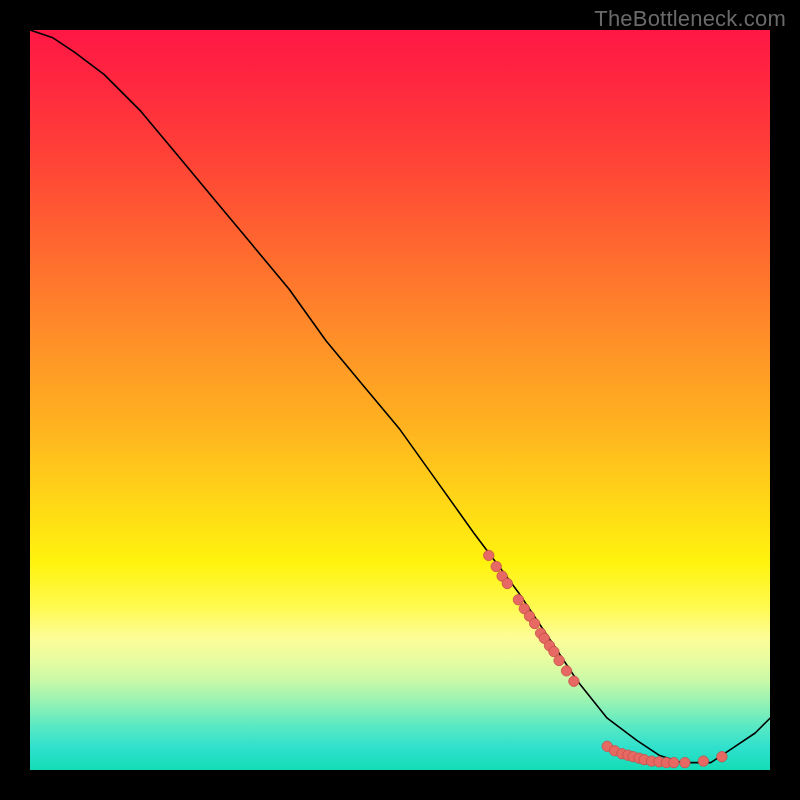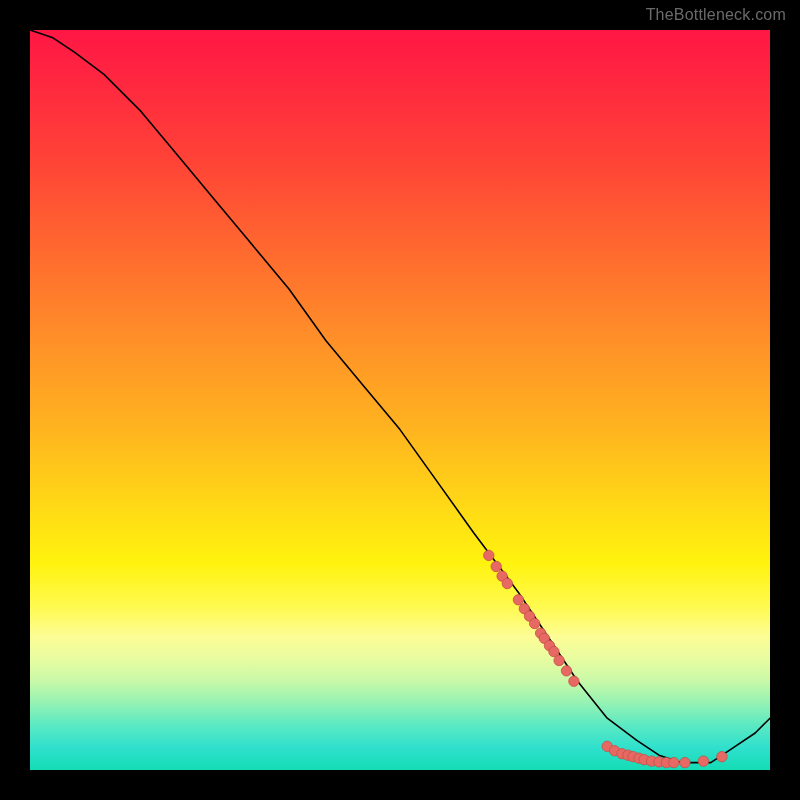--- a/index.html
+++ b/index.html
@@ -15,21 +15,21 @@
     position: relative;
     width: 800px;
     height: 800px;
     background: #000;
   }
   .watermark {
     position: absolute;
     top: 6px;
     right: 14px;
     color: #6a6a6a;
-    font-size: 16px;
+    font-size: 22px;
     font-weight: 500;
     letter-spacing: 0.2px;
     user-select: none;
   }
   .plot {
     position: absolute;
     left: 30px;
     top: 30px;
     width: 740px;
     height: 740px;

